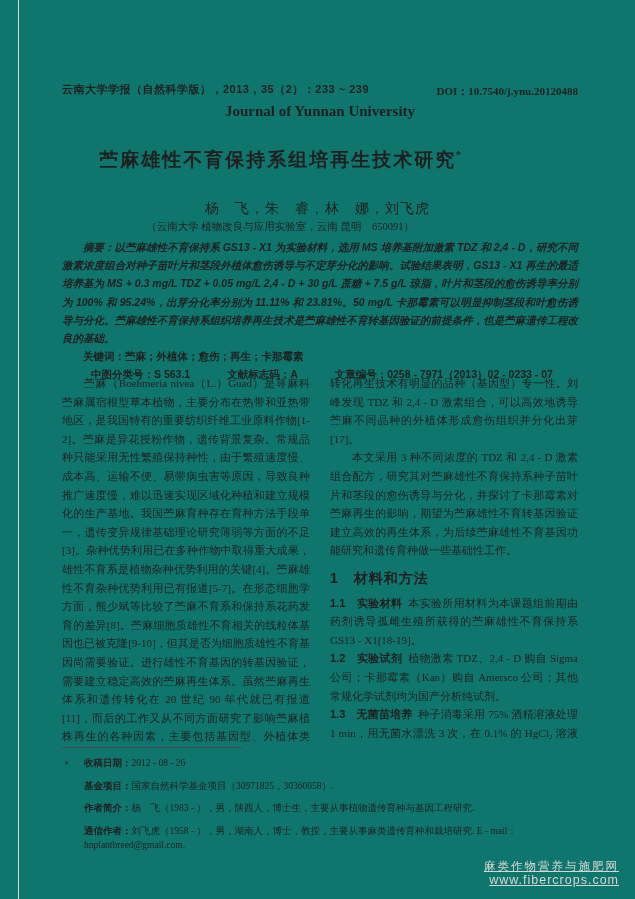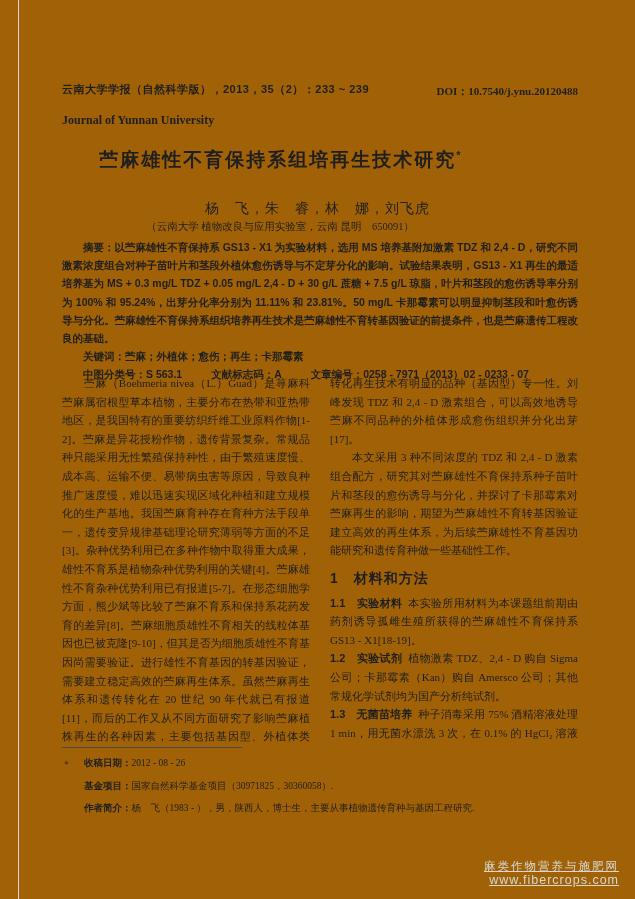--- a/index.html
+++ b/index.html
@@ -1,43 +1,43 @@
 <!DOCTYPE html>
 <html><head>
 <meta charset="utf-8">
 <style>
   html,body{margin:0;padding:0;}
   body{background:#e9e9e6;font-family:"Liberation Serif",serif;}
   .page{
     position:relative;width:635px;height:899px;margin:0 auto;
-    background:#a16207;color:#1f1f1f;overflow:hidden;
+    background:#0f766e;color:#1f1f1f;overflow:hidden;
     box-shadow:0 0 4px rgba(0,0,0,.15);
   }
   .scan-edge{position:absolute;left:18px;top:0;bottom:0;width:1px;background:#d9d9d4;}
 
   
   .hdr{position:absolute;left:62px;top:82px;width:516px;}
   .hdr-cn{font-family:"Liberation Sans",sans-serif;font-weight:bold;font-size:11px;letter-spacing:.5px;}
-  .hdr-en{font-family:"Liberation Serif",serif;font-weight:bold;font-size:12px;margin-top:16px;}
+  .hdr-en{font-family:"Liberation Serif",serif;font-weight:bold;font-size:15px;margin-top:6px;text-align:center;}
   .hdr-doi{position:absolute;right:0;top:2px;font-weight:bold;font-size:11px;}
 
   
   .title{position:absolute;left:0;top:147px;width:562px;text-align:center;
     font-family:"Liberation Sans",sans-serif;font-weight:bold;font-size:19px;letter-spacing:2px;}
   .title sup{font-size:11px;}
   .authors{position:absolute;left:0;top:200px;width:635px;text-align:center;font-size:14px;letter-spacing:1px;}
   .affil{position:absolute;left:0;top:220px;width:560px;text-align:center;font-size:10.5px;}
 
   
   .abs{position:absolute;left:62px;top:238px;width:516px;
     font-family:"Liberation Sans",sans-serif;font-weight:bold;font-size:10.5px;line-height:18.2px;}
-  .abs p{margin:0;text-align:justify;text-indent:2em;}
+  .abs p{margin:0;text-align:justify;text-indent:2em;font-style:italic;}
   .abs .kw{text-indent:2em;}
   .abs .meta{text-indent:2em;}
-  .abs .meta span{margin-right:26px;}
+  .abs .meta span{margin-right:26px;margin-left:8px;}
   .abs .meta span:last-child{margin-right:0;}
 
   
   .cols{position:absolute;left:62px;top:374px;width:516px;height:372px;font-size:11px;line-height:18.6px;}
   .col{position:absolute;top:0;width:248px;height:372px;overflow:hidden;text-align:justify;}
   .col-l{left:0;}
   .col-r{left:268px;}
   .col p{margin:0;text-indent:2em;}
   .col p.cont{text-indent:0;}
   .col h2{font-family:"Liberation Sans",sans-serif;font-weight:bold;font-size:14px;
@@ -98,20 +98,21 @@
     </div>
   </div>
 
   <div class="foot">
     <div class="foot-rule"></div>
     <div class="foot-lines">
       <span class="foot-marker">＊</span>
       <div class="fl"><span class="fl-label">收稿日期：</span><span>2012 - 08 - 26</span></div>
       <div class="fl"><span class="fl-label">基金项目：</span><span>国家自然科学基金项目（30971825，30360058）.</span></div>
       <div class="fl"><span class="fl-label">作者简介：</span><span>杨　飞（1983 - ），男，陕西人，博士生，主要从事植物遗传育种与基因工程研究.</span></div>
+      <div class="fl"><span class="fl-label">通信作者：</span><span>刘飞虎（1958 - ），男，湖南人，博士，教授，主要从事麻类遗传育种和栽培研究. E - mail：hnplantbreed@gmail.com.</span></div>
     </div>
   </div>
 
   <div class="wm">
     <div class="wm1">麻类作物营养与施肥网</div>
     <div class="wm2">www.fibercrops.com</div>
   </div>
 </div>
 
 </body></html>

